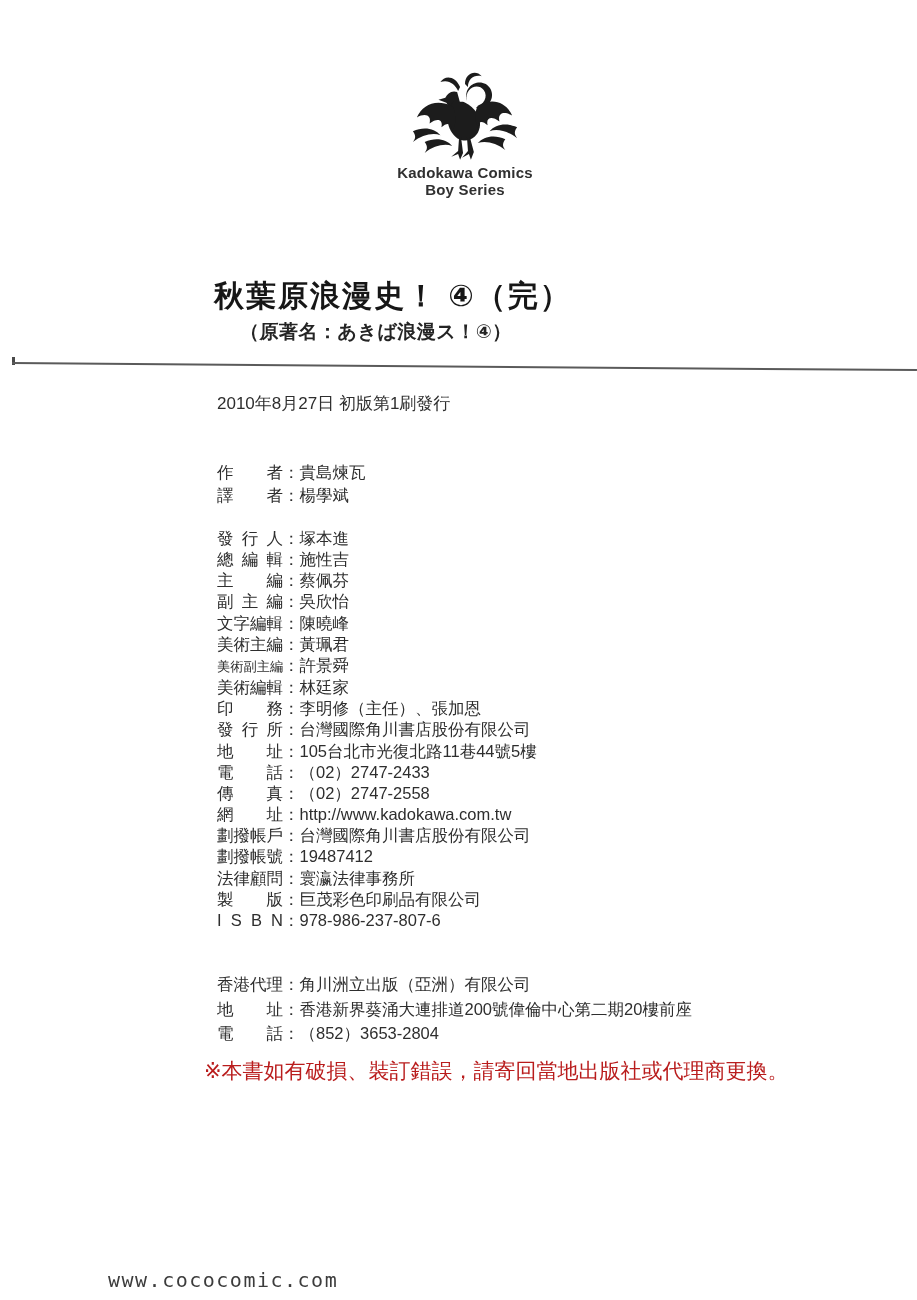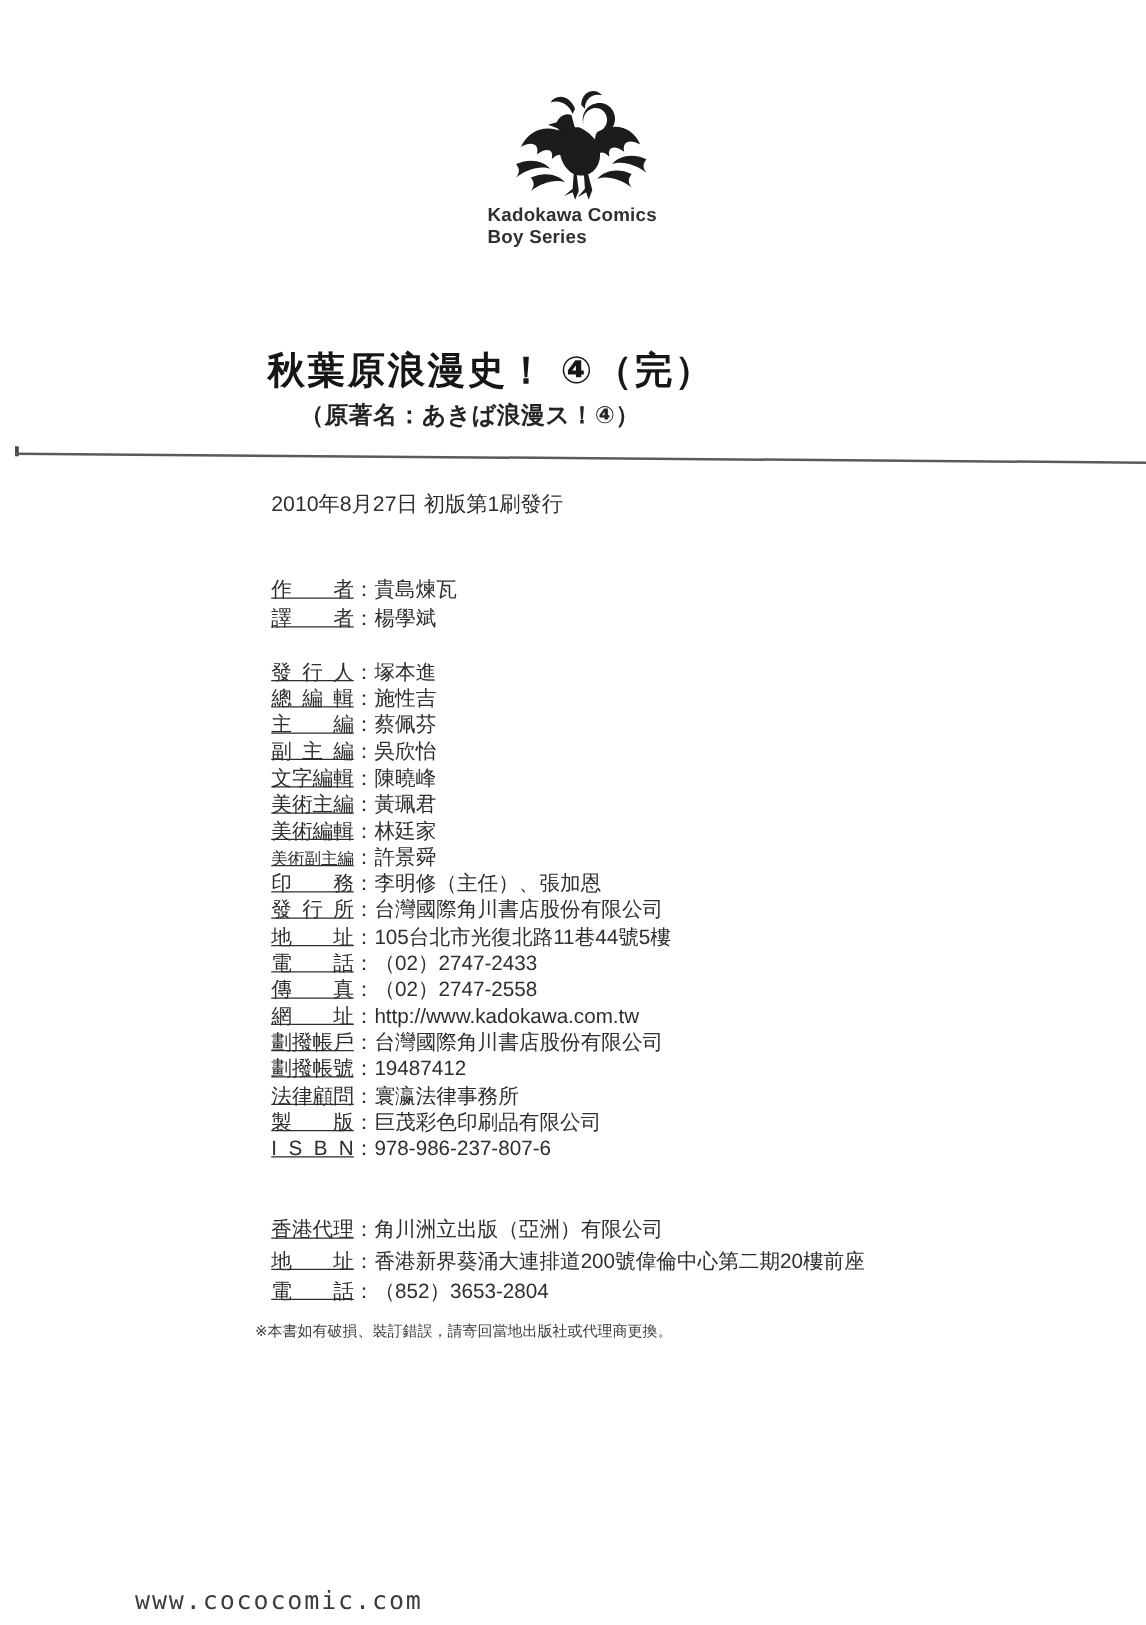--- a/index.html
+++ b/index.html
@@ -6,21 +6,21 @@
   .page{
     position:relative;
     width:917px;height:1300px;
     margin:0 auto;
     background:var(--background,#ffffff);
     font-family:"Liberation Sans","DejaVu Sans",sans-serif;
     color:var(--text,#2b2b2b);
     overflow:hidden;
   }
   
-  .logo{position:absolute;left:390px;top:70px;width:150px;}
+  .logo{position:absolute;left:390px;top:70px;width:150px;text-align:center;}
   .logo svg{display:block;margin:0 auto;}
   .logo-line{font-weight:bold;font-size:15px;line-height:17px;color:#303030;letter-spacing:0.2px;}
   
   .title{
     position:absolute;left:214px;top:276px;
     font-size:30px;font-weight:bold;color:var(--title,#161616);
     letter-spacing:2px;white-space:nowrap;
   }
   .subtitle{
     position:absolute;left:213px;top:319px;
@@ -39,27 +39,26 @@
   
   .block{position:absolute;left:217px;white-space:nowrap;font-size:16.5px;color:#2e2e2e;}
   .credits-top{top:461px;line-height:23px;}
   .credits-main{top:528px;line-height:21.15px;}
   .hk{top:972px;line-height:24.6px;font-size:16.5px;}
   .row{white-space:nowrap;}
   .lbl{
     display:inline-block;width:66px;
     text-align:justify;text-align-last:justify;
     vertical-align:baseline;
-    text-decoration:underline;
   }
   .lbl.tight{font-size:13.2px;letter-spacing:-0.3px;}
   .sep{display:inline-block;text-align:center;}
   .val{display:inline-block;}
   
-  .notice{position:absolute;left:204px;top:1057px;font-size:12px;color:#404040;white-space:nowrap;}
+  .notice{position:absolute;left:204px;top:1057px;font-size:21px;color:#b91c1c;white-space:nowrap;}
   
   .copyright{position:absolute;left:207px;top:1153px;font-size:15px;line-height:21.3px;color:#2e2e2e;}
   
   .watermark{
     position:absolute;left:108px;top:1268px;
     font-family:"DejaVu Sans Mono","Liberation Mono",monospace;
     font-size:20px;letter-spacing:1.5px;color:var(--watermark,#3c3c3c);
   }
 </style>
 </head>
@@ -111,22 +110,22 @@
     <div class="row"><span class="lbl">譯者</span><span class="sep">：</span><span class="val">楊學斌</span></div>
   </div>
 
   <div class="block credits-main">
     <div class="row"><span class="lbl">發行人</span><span class="sep">：</span><span class="val">塚本進</span></div>
     <div class="row"><span class="lbl">總編輯</span><span class="sep">：</span><span class="val">施性吉</span></div>
     <div class="row"><span class="lbl">主編</span><span class="sep">：</span><span class="val">蔡佩芬</span></div>
     <div class="row"><span class="lbl">副主編</span><span class="sep">：</span><span class="val">吳欣怡</span></div>
     <div class="row"><span class="lbl">文字編輯</span><span class="sep">：</span><span class="val">陳曉峰</span></div>
     <div class="row"><span class="lbl">美術主編</span><span class="sep">：</span><span class="val">黃珮君</span></div>
+    <div class="row"><span class="lbl tight">美術副主編</span><span class="sep">：</span><span class="val">許景舜</span></div>
     <div class="row"><span class="lbl">美術編輯</span><span class="sep">：</span><span class="val">林廷家</span></div>
-    <div class="row"><span class="lbl tight">美術副主編</span><span class="sep">：</span><span class="val">許景舜</span></div>
     <div class="row"><span class="lbl">印務</span><span class="sep">：</span><span class="val">李明修（主任）、張加恩</span></div>
     <div class="row"><span class="lbl">發行所</span><span class="sep">：</span><span class="val">台灣國際角川書店股份有限公司</span></div>
     <div class="row"><span class="lbl">地址</span><span class="sep">：</span><span class="val">105台北市光復北路11巷44號5樓</span></div>
     <div class="row"><span class="lbl">電話</span><span class="sep">：</span><span class="val">（02）2747-2433</span></div>
     <div class="row"><span class="lbl">傳真</span><span class="sep">：</span><span class="val">（02）2747-2558</span></div>
     <div class="row"><span class="lbl">網址</span><span class="sep">：</span><span class="val">http://www.kadokawa.com.tw</span></div>
     <div class="row"><span class="lbl">劃撥帳戶</span><span class="sep">：</span><span class="val">台灣國際角川書店股份有限公司</span></div>
     <div class="row"><span class="lbl">劃撥帳號</span><span class="sep">：</span><span class="val">19487412</span></div>
     <div class="row"><span class="lbl">法律顧問</span><span class="sep">：</span><span class="val">寰瀛法律事務所</span></div>
     <div class="row"><span class="lbl">製版</span><span class="sep">：</span><span class="val">巨茂彩色印刷品有限公司</span></div>

